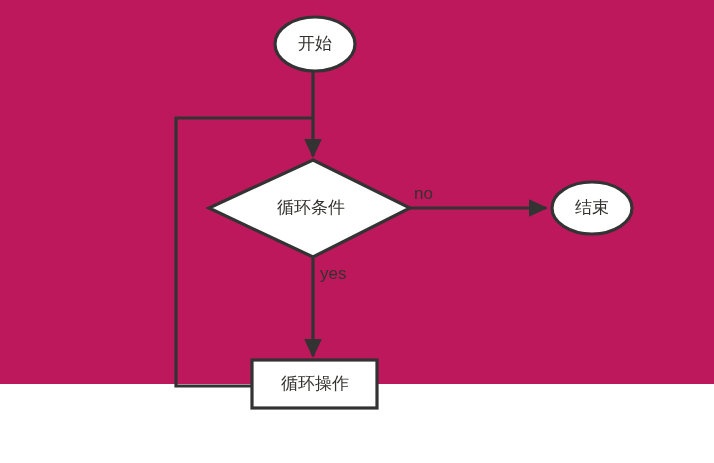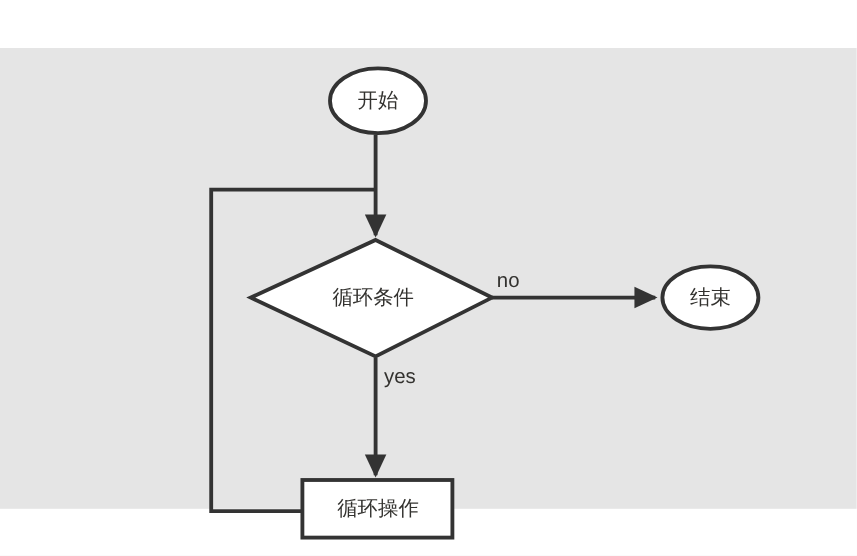--- a/index.html
+++ b/index.html
@@ -10,22 +10,21 @@
   body {
     width: 714px;
     height: 463px;
     font-family: "Liberation Sans", "DejaVu Sans", sans-serif;
     overflow: hidden;
   }
   #flowchart-canvas {
     position: relative;
     width: 714px;
     height: 384px;
-    background: #e5e5e5;
-    margin-top: 40px;
+    background: #be185d;
   }
   #flow-svg {
     position: absolute;
     left: 0;
     top: 0;
     width: 714px;
     height: 463px;
   }
   .node-text {
     font-family: "Liberation Sans", "DejaVu Sans", sans-serif;

